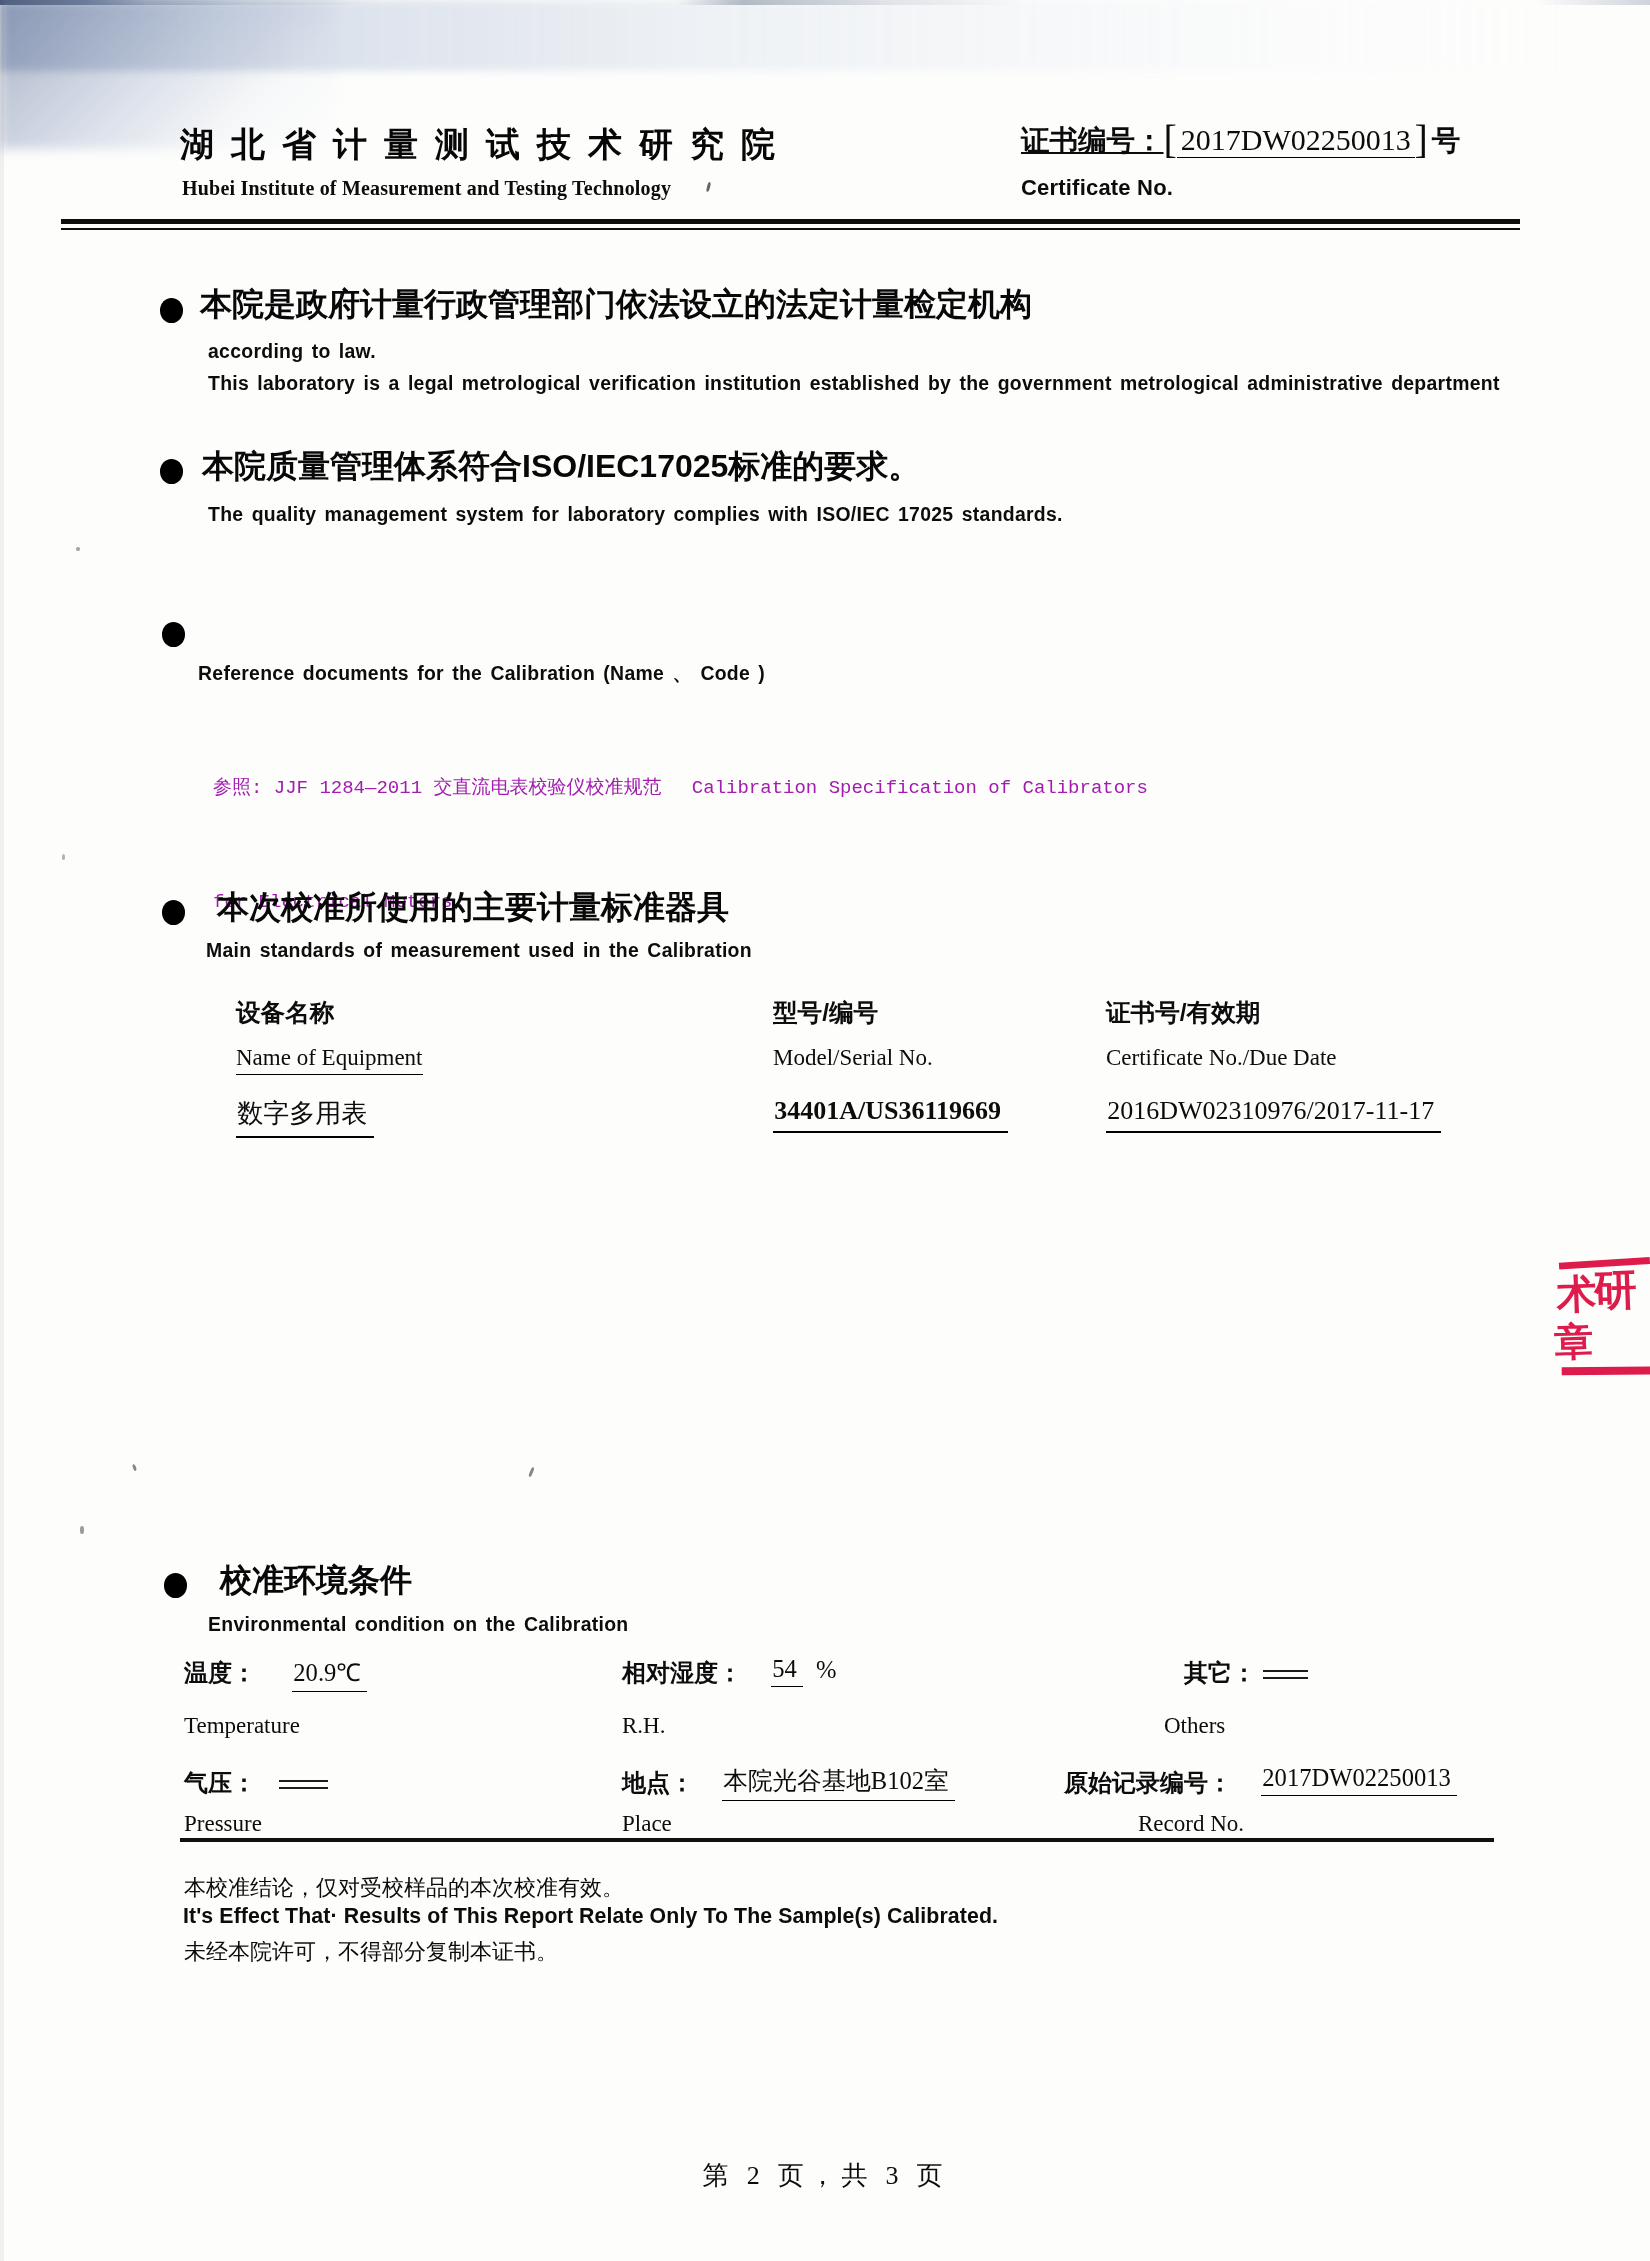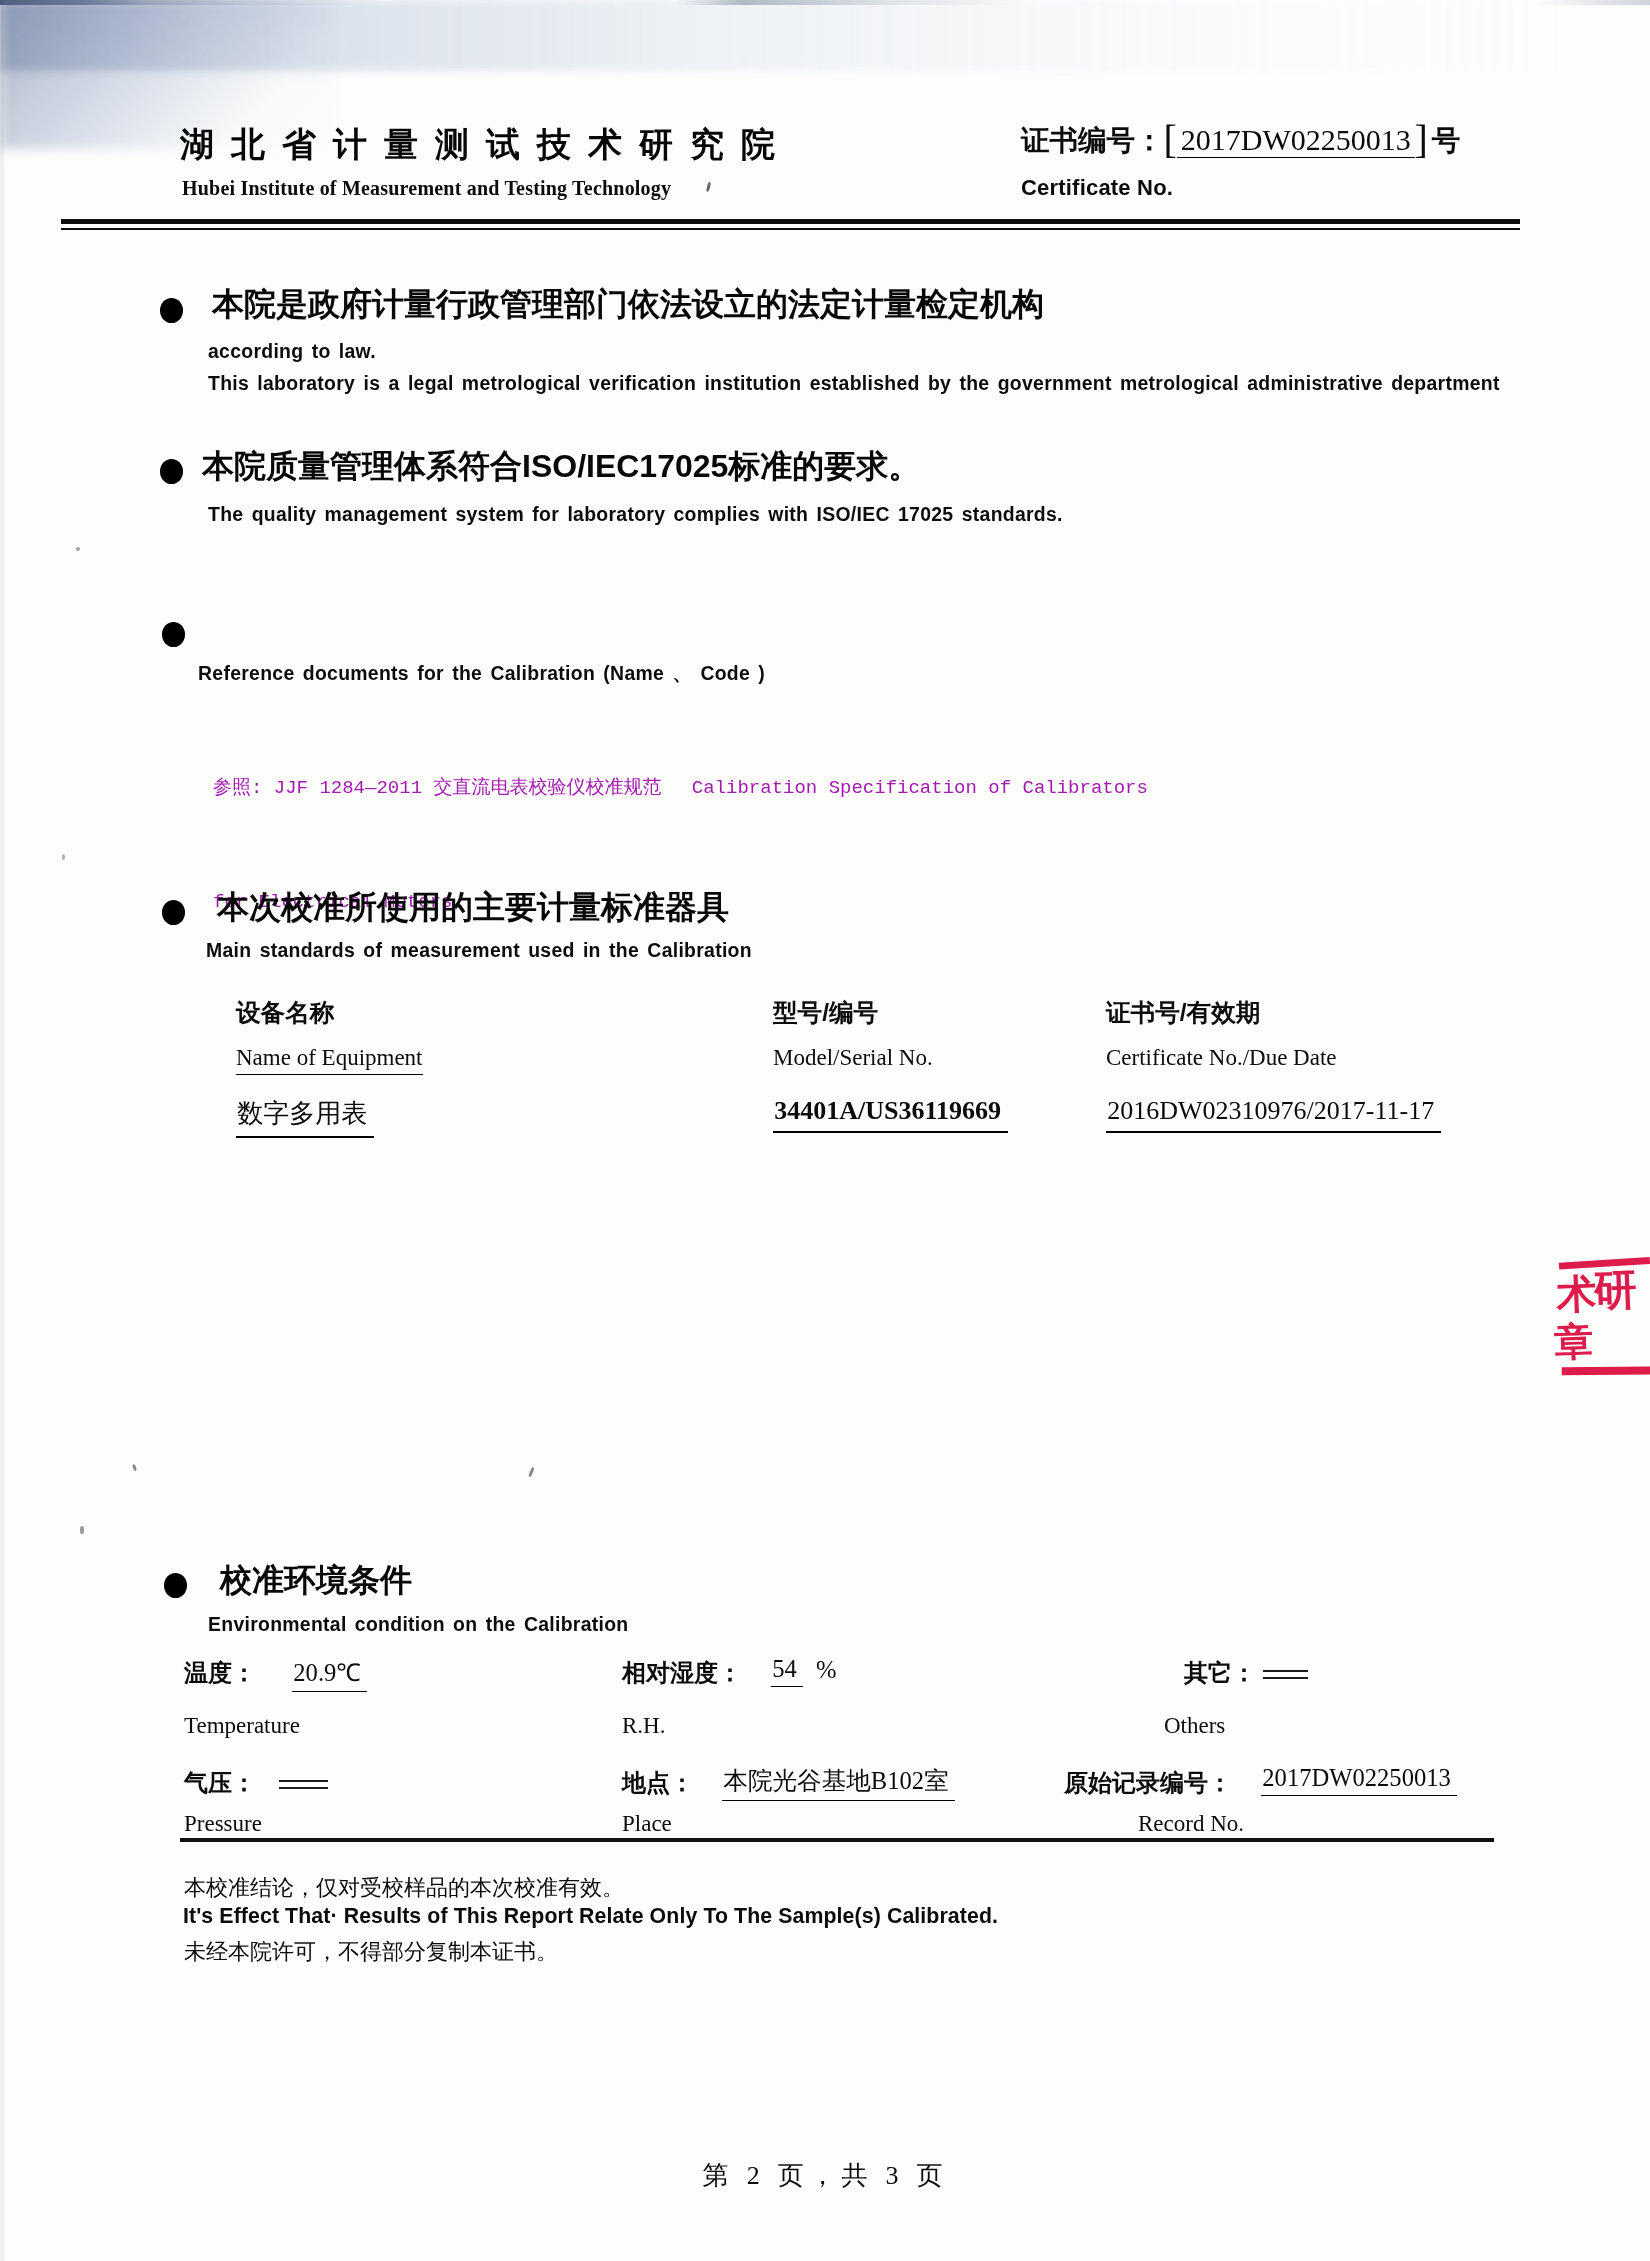--- a/index.html
+++ b/index.html
@@ -23,21 +23,21 @@
       rgba(118,134,160,.18) 15%, rgba(0,0,0,0) 23%, rgba(0,0,0,0) 41%,
       rgba(72,88,114,.38) 45%, rgba(72,88,114,.12) 54%, rgba(0,0,0,0) 62%,
       rgba(0,0,0,0) 93%, rgba(120,132,156,.35) 100%); }
   .scan-left-edge { position:absolute; left:0; top:0; width:3.9px; height:2261px; background:rgba(0,0,0,.05); }
   .speck { position:absolute; background:#242424; border-radius:45%; }
 
   
   .inst-cn { font-size:34px; font-weight:bold; letter-spacing:17px; color:#070707; }
   .inst-en { font-family:"Liberation Serif", serif; font-weight:bold; font-size:20px; letter-spacing:0.2px; }
   .certline { line-height:43px; }
-  .cert-label { font-size:28.5px; font-weight:bold; }
+  .cert-label { font-size:28.5px; font-weight:bold;text-decoration:underline; }
   .cert-bracket { font-family:"Liberation Serif", serif; font-size:40px; position:relative; top:3.2px; }
   .cert-num { font-family:"Liberation Serif", serif; font-size:30px; border-bottom:1.9px solid #000; padding:0 3.9px 1.3px 3.9px; }
   .cert-suffix { font-size:28.5px; font-weight:bold; margin-left:3.9px; }
   .cert-en { font-size:22px; font-weight:bold; letter-spacing:0.2px; }
   .rule-double { position:absolute; height:3.9px; border-top:5.2px solid #0d0d0d; border-bottom:2.6px solid #0d0d0d; }
   .rule-single { position:absolute; height:3.9px; background:#101010; }
 
   
   .dot { position:absolute; width:23px; height:24.6px; background:#000; border-radius:50%; }
   .h-cn { position:absolute; font-size:32px; font-weight:bold; white-space:nowrap; color:#080808; }
@@ -90,21 +90,21 @@
   <div class="abs inst-en" style="left:182px; top:177px;">Hubei Institute of Measurement and Testing Technology</div>
 
   <div class="abs certline" style="left:1021px; top:115px;">
     <span class="cert-label">证书编号：</span><span class="cert-bracket">[</span><span class="cert-num">2017DW02250013</span><span class="cert-bracket">]</span><span class="cert-suffix">号</span>
   </div>
   <div class="abs cert-en" style="left:1021px; top:175px;">Certificate No.</div>
 
   <div class="rule-double" style="left:61px; top:219px; width:1459px;"></div>
 
   <span class="dot" style="left:160px; top:298px;"></span>
-  <div class="h-cn" style="left:212px; top:283px;">本院是政府计量行政管理部门依法设立的法定计量检定机构</div>
+  <div class="h-cn" style="left:200px; top:283px;">本院是政府计量行政管理部门依法设立的法定计量检定机构</div>
   <div class="p-en" style="left:208px; top:335px;">
     <div>according to law.</div>
     <div>This laboratory is a legal metrological verification institution established by the government metrological administrative department</div>
   </div>
 
   <span class="dot" style="left:160px; top:459px;"></span>
   <div class="h-cn" style="left:202px; top:445px;">本院质量管理体系符合ISO/IEC17025标准的要求。</div>
   <div class="p-en" style="left:208px; top:498px;">
     <div>The quality management system for laboratory complies with ISO/IEC 17025 standards.</div>
   </div>

